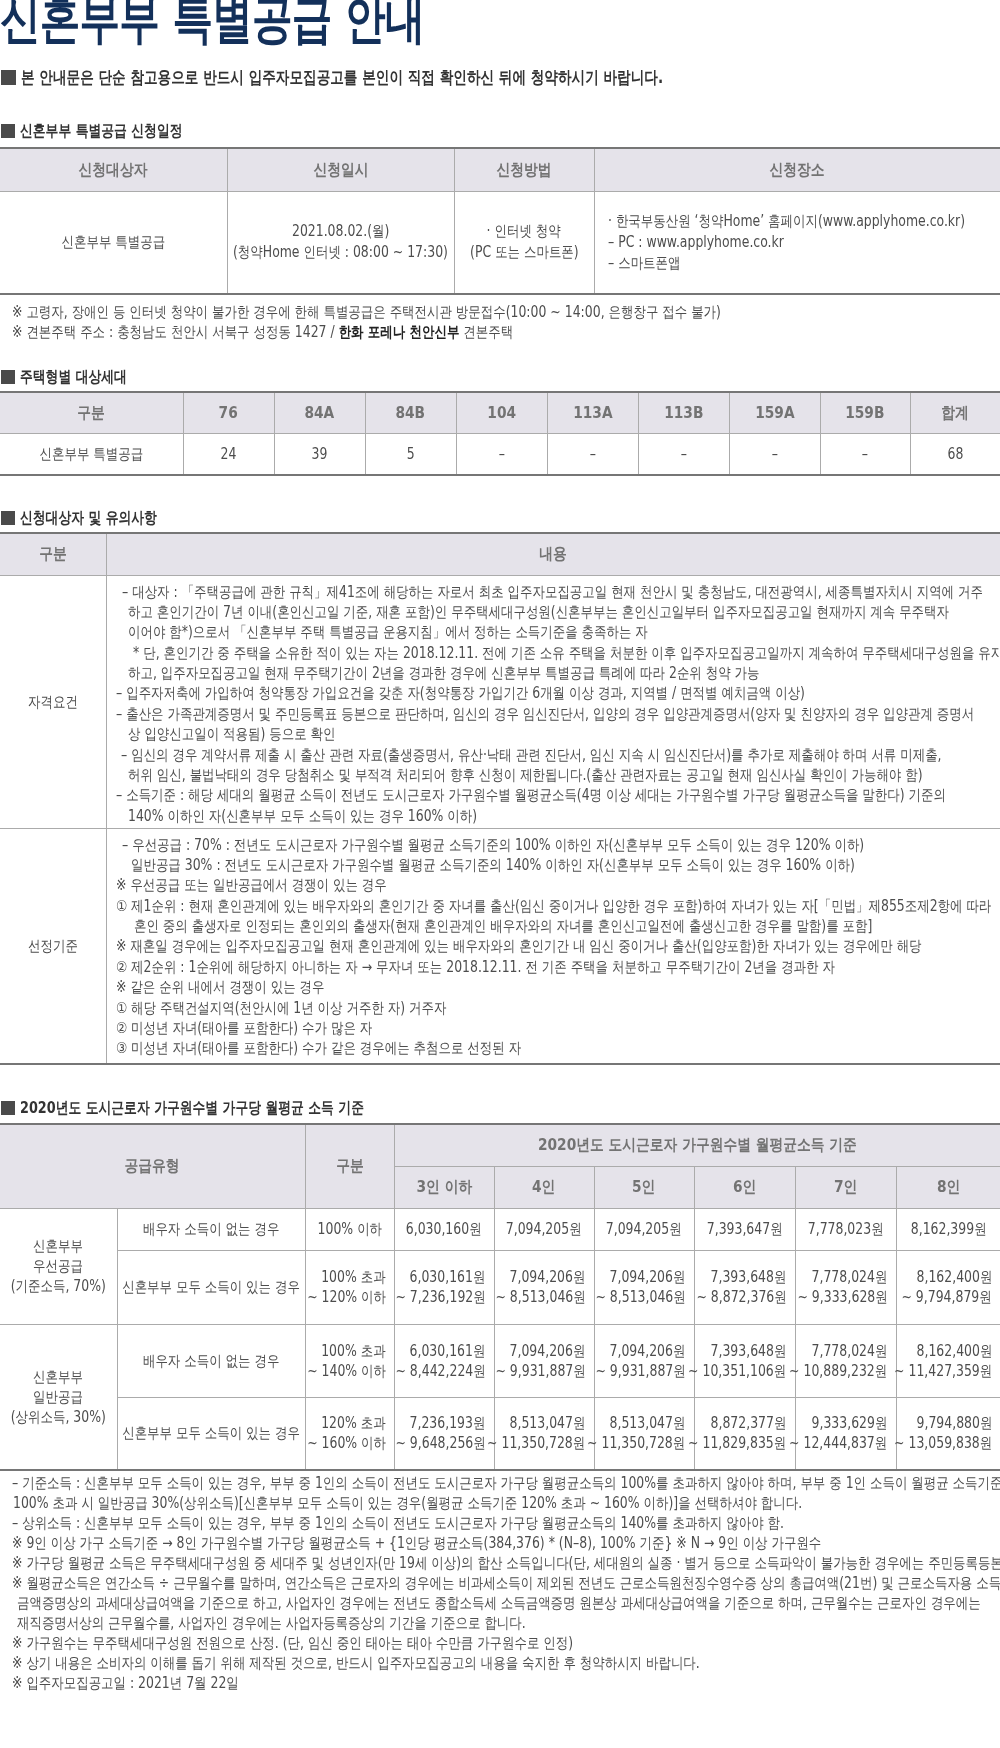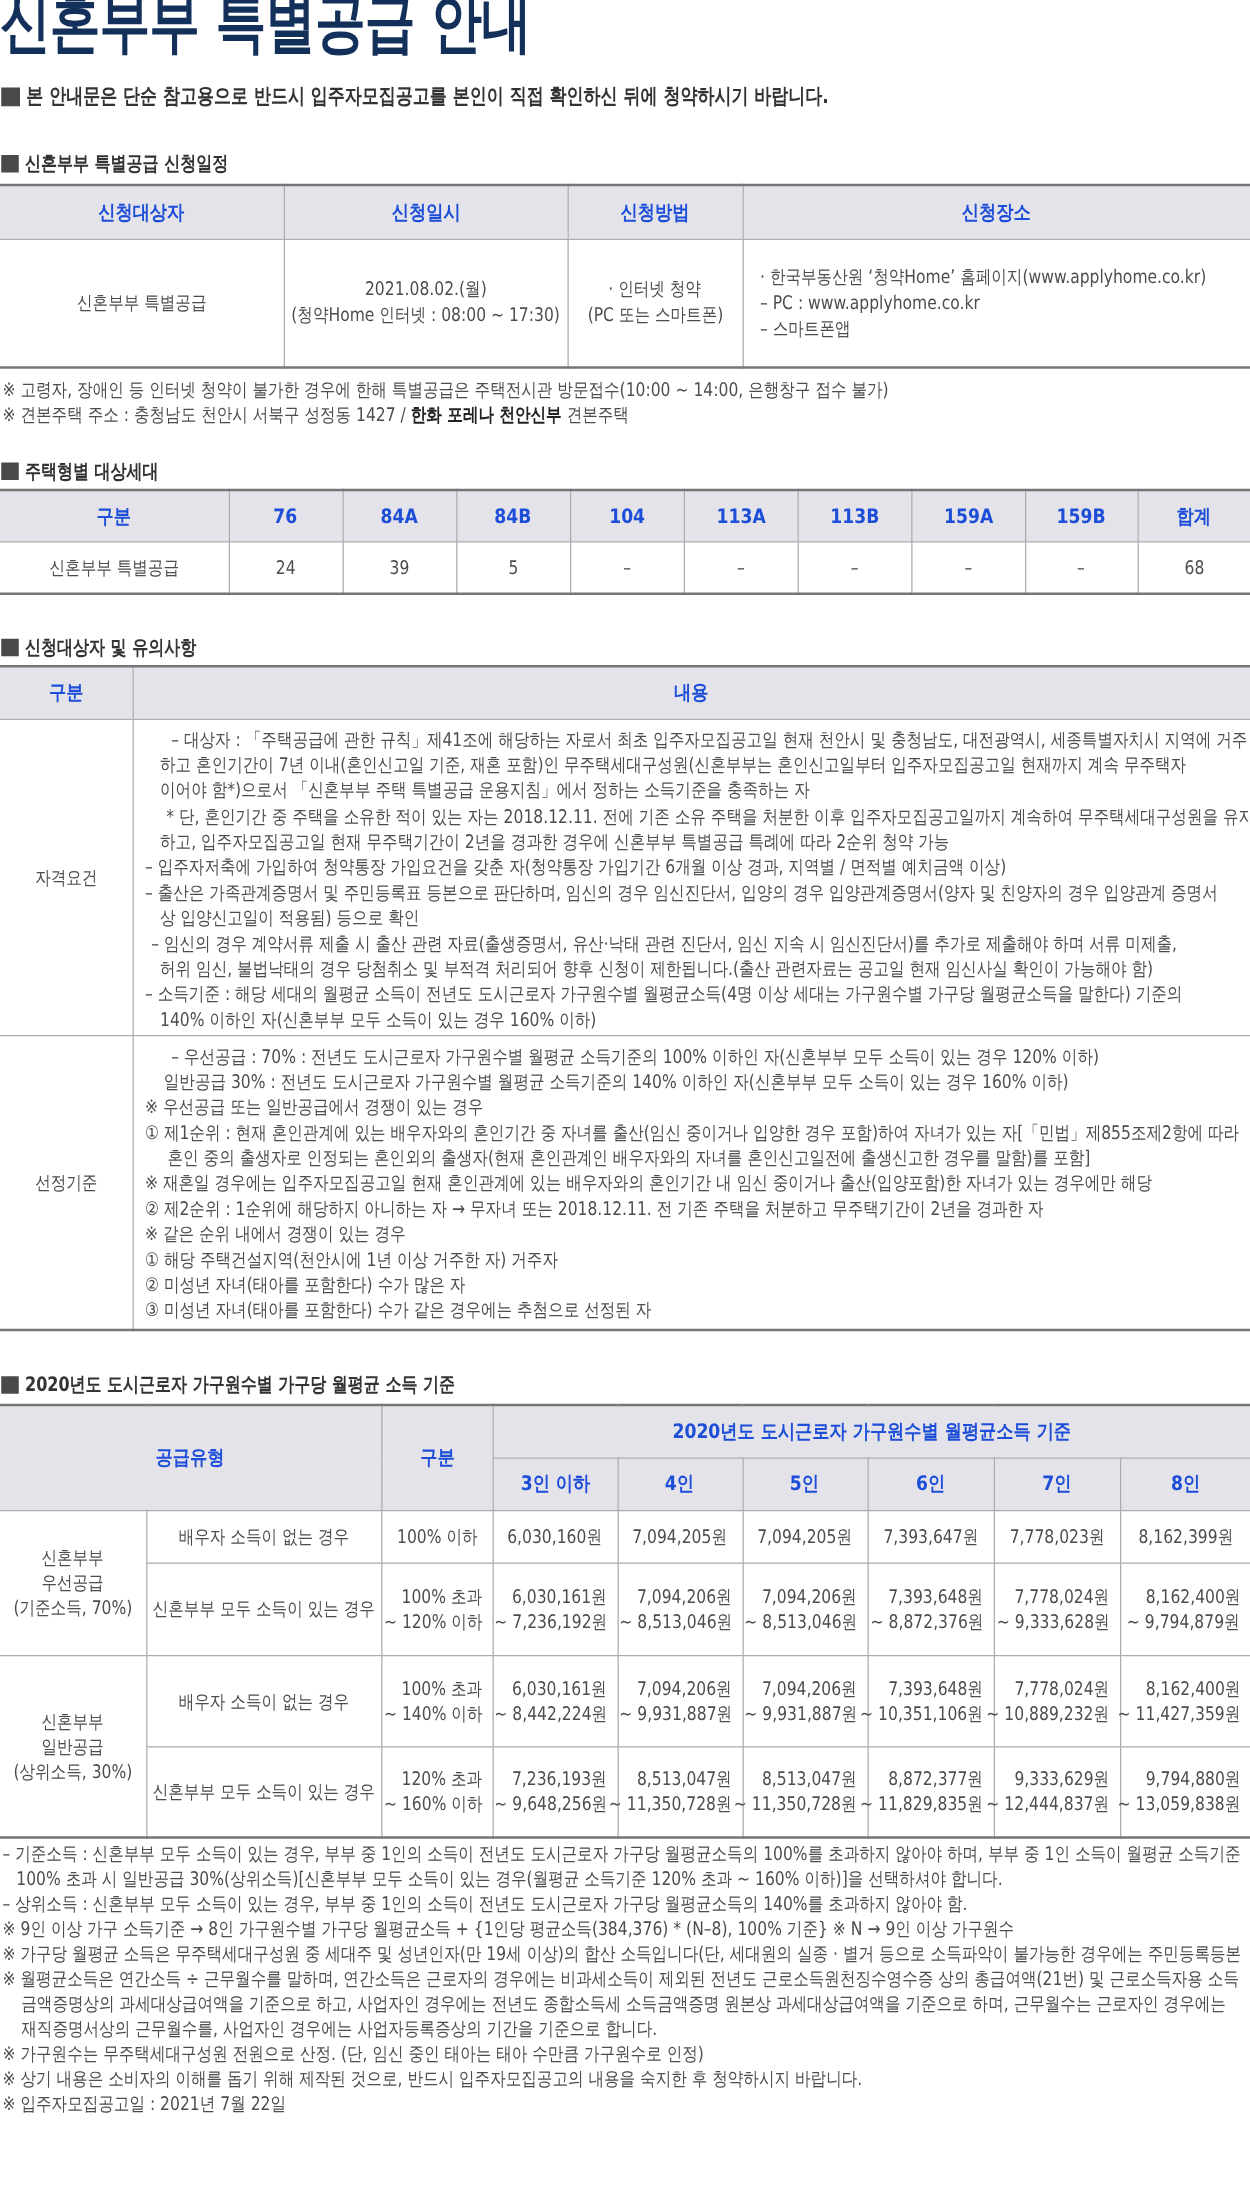--- a/index.html
+++ b/index.html
@@ -20,27 +20,27 @@
 
     .heading{left:0;height:20px;display:flex;align-items:center;white-space:nowrap;}
     .sq{width:14px;height:14px;background:#4a4a4a;flex:none;margin-left:1px;}
     .heading .sl{font-size:16px;font-weight:bold;color:#333;margin-left:5px;transform:scaleX(.8);line-height:20px;}
     .intro{height:22px;}
     .intro .sq{width:15px;height:15px;}
     .intro .sl{font-size:17px;line-height:22px;transform:scaleX(.8);}
 
     table{position:absolute;left:0;width:1000px;border-collapse:collapse;table-layout:fixed;border-top:2px solid #767676;border-bottom:2px solid #767676;border-left:hidden;border-right:hidden;}
     td,th{border:1px solid #ababab;padding:0;vertical-align:middle;font-size:15px;line-height:20px;color:#4d4d4d;font-weight:normal;text-align:center;overflow:visible;}
-    th{background:#e5e3ea;color:#1d4ed8;font-weight:bold;font-size:16px;}
+    th{background:#e5e3ea;color:#737373;font-weight:bold;font-size:16px;}
     th .s{transform:scaleX(.86);}
     .t1 td{line-height:21px;}
     .t3 td.content{vertical-align:top;padding-top:6px;text-align:left;}
     .t3 td.content .ln{line-height:20.4px;height:20.4px;white-space:nowrap;}
     .ln{display:block;white-space:nowrap;}
-    .i3{padding-left:2px}.i9{padding-left:9px}.i13{padding-left:13px}.i14{padding-left:14px}.i15{padding-left:30px}.i17{padding-left:17px}.i21{padding-left:21px}.i24{padding-left:24px}.i26{padding-left:26px}.i27{padding-left:27px}
+    .i3{padding-left:12px}.i9{padding-left:9px}.i13{padding-left:13px}.i14{padding-left:14px}.i15{padding-left:15px}.i17{padding-left:17px}.i21{padding-left:21px}.i24{padding-left:24px}.i26{padding-left:26px}.i27{padding-left:27px}
 
     .notes{left:0;width:1000px;font-size:15px;line-height:20px;color:#4d4d4d;}
     .notes .ln{height:20px;}
     .emph{font-weight:bold;color:#222;}
   </style>
 </head>
 <body>
 
 <div class="abs title">
   <span class="sl">신혼부부 특별공급 안내</span>

